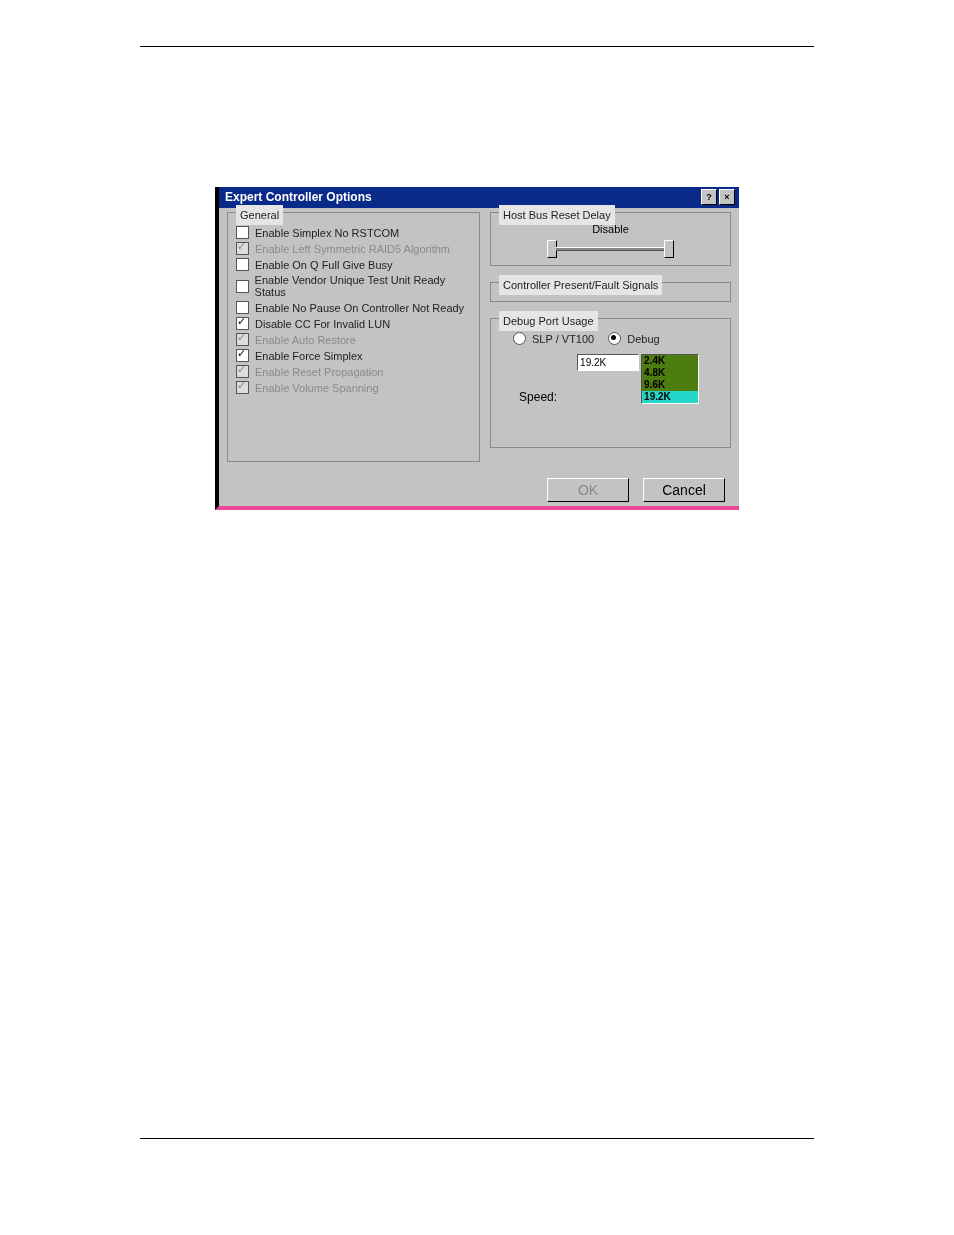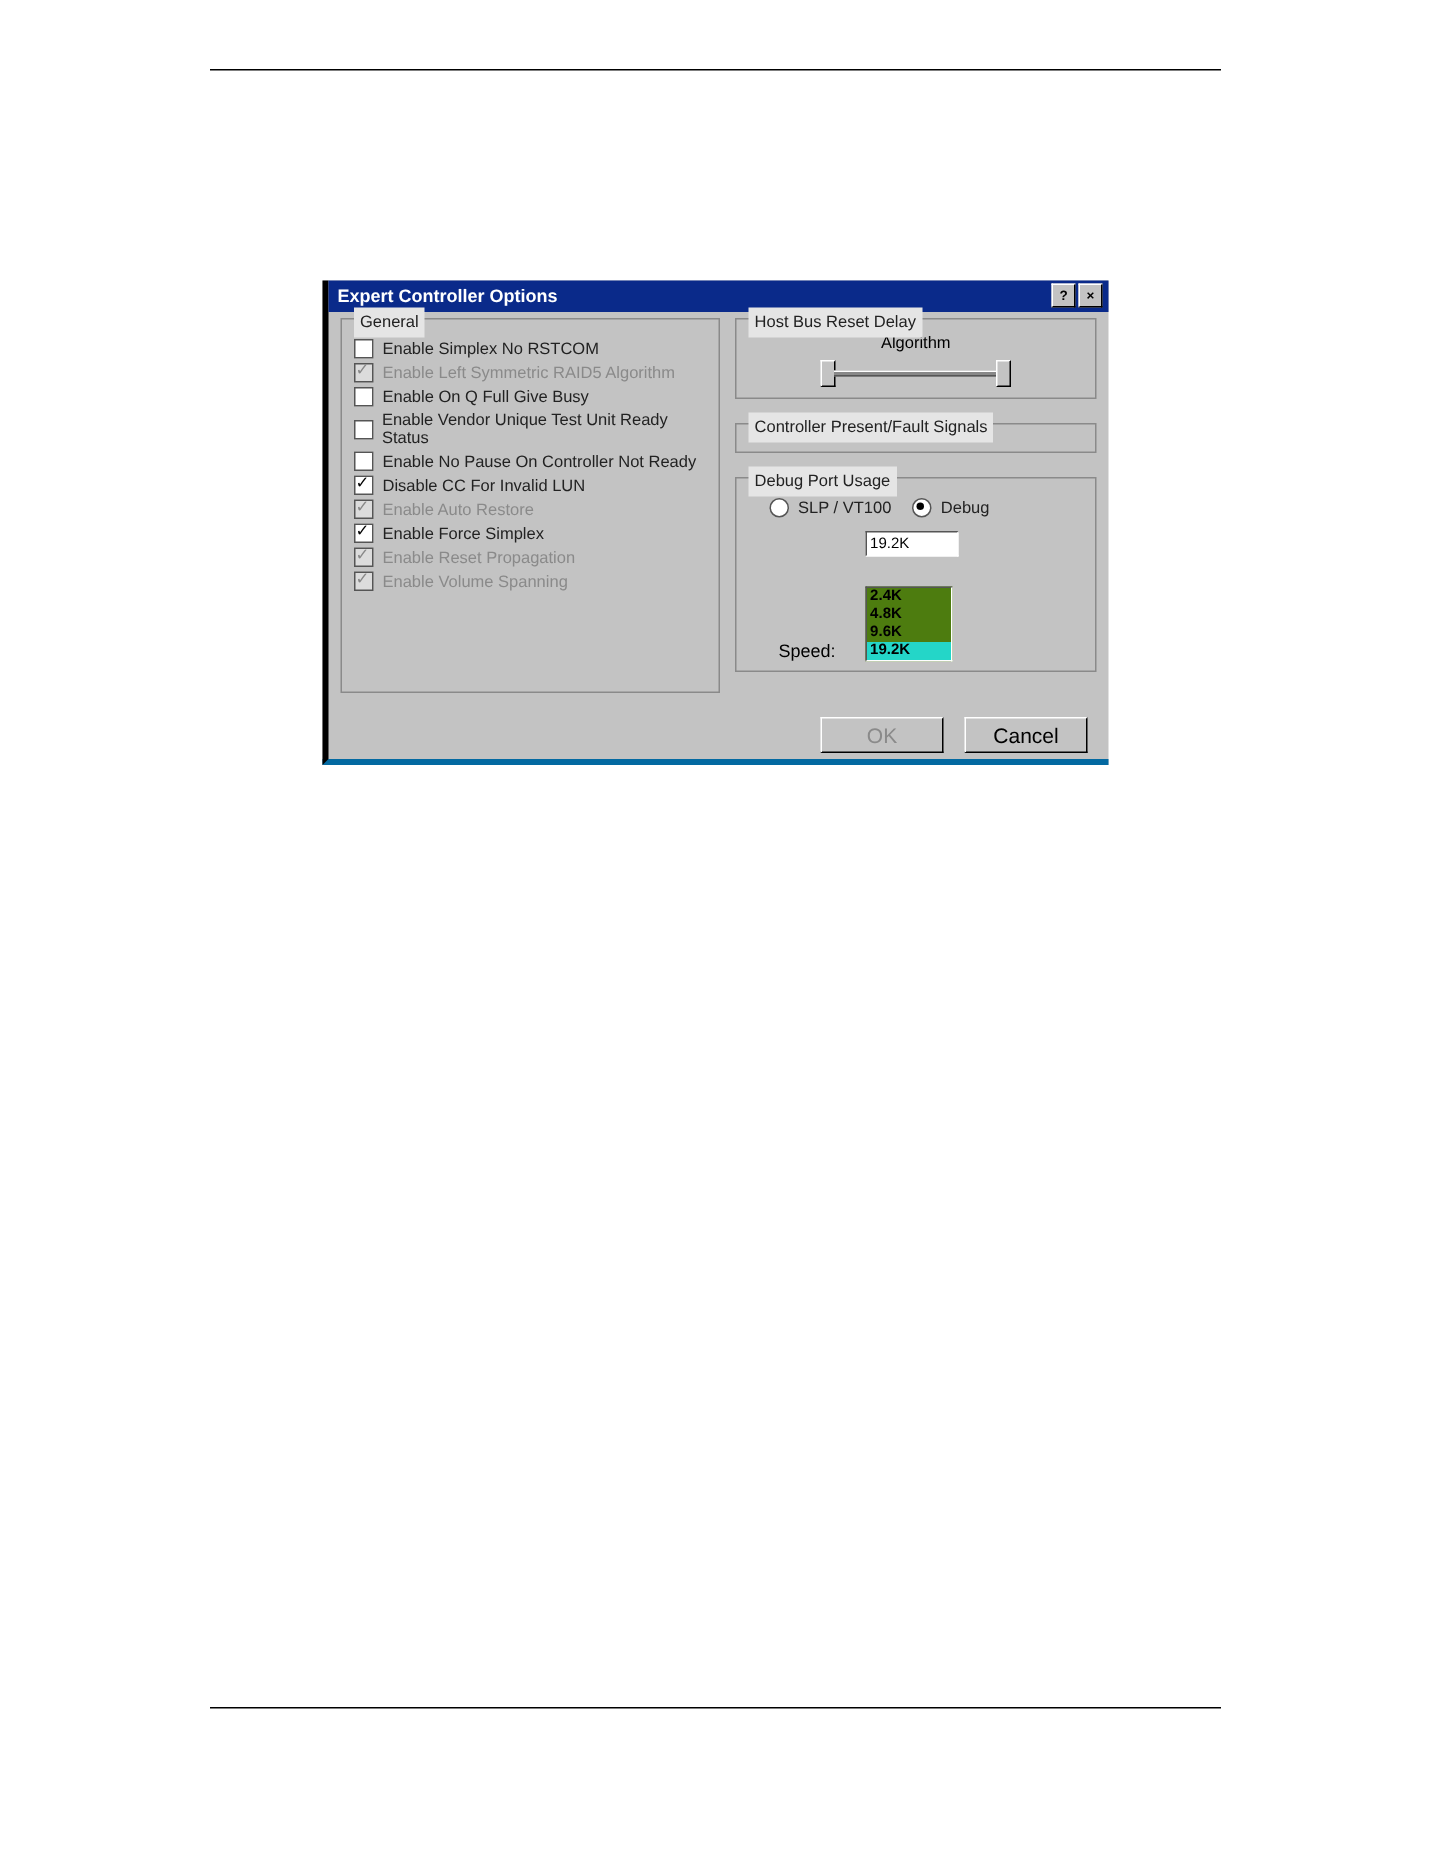--- a/index.html
+++ b/index.html
@@ -17,21 +17,21 @@
     padding: 46px 140px 40px 140px;
   }
   .rule-top {
     border-top: 1px solid #000;
     margin-top: 0;
   }
   .screenshot {
     width: 520px;
     margin: 140px auto 0 auto;
     border-left: 4px solid #000;
-    border-bottom: 4px solid #0369a1;
+    border-bottom: 4px solid #ec4899;
     background: #c3c3c3;
     font-family: "MS Sans Serif", Tahoma, Arial, sans-serif;
     font-size: 12px;
   }
   .titlebar {
     display: flex;
     align-items: center;
     justify-content: space-between;
     background: #0a2a8a;
     background: linear-gradient(#0a2a8a,#0a2a8a);
@@ -216,21 +216,21 @@
     bottom: 96px;
     border-top: 1px solid #000;
   }
   .debug-row2 {
     display: flex;
     align-items: flex-end;
     gap: 20px;
     margin-top: 6px;
     margin-left: 20px;
   }
-  .speed-col { display: flex; flex-direction: column; gap: 20px; }
+  .speed-col { display: flex; flex-direction: row; gap: 2px; }
 </style>
 </head>
 <body>
 
 <div class="page">
   <div class="rule-top"></div>
 
   <div class="screenshot">
     <div class="titlebar">
       <span>Expert Controller Options</span>
@@ -285,21 +285,21 @@
           <div class="chk-row disabled">
             <span class="chk checked disabled"></span>
             <span>Enable Volume Spanning</span>
           </div>
         </div>
       </div>
 
       <div class="right-col">
         <div class="groupbox">
           <div class="groupbox-label">Host Bus Reset Delay</div>
-          <div class="centered">Algorithm</div>
+          <div class="centered">Disable</div>
           <div class="slider-track">
             <span class="slider-thumb"></span>
             <span class="slider-line"></span>
             <span class="slider-thumb end-thumb"></span>
           </div>
         </div>
 
         <div class="groupbox">
           <div class="groupbox-label">Controller Present/Fault Signals</div>
         </div>

